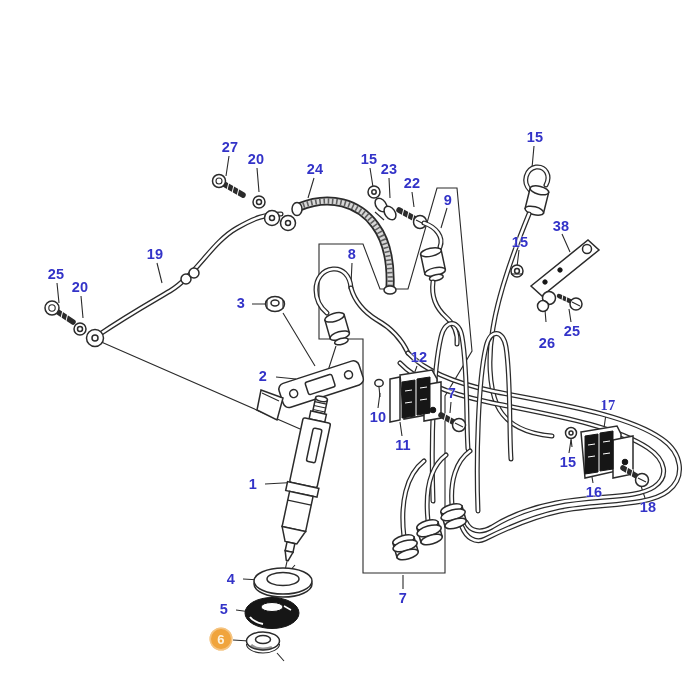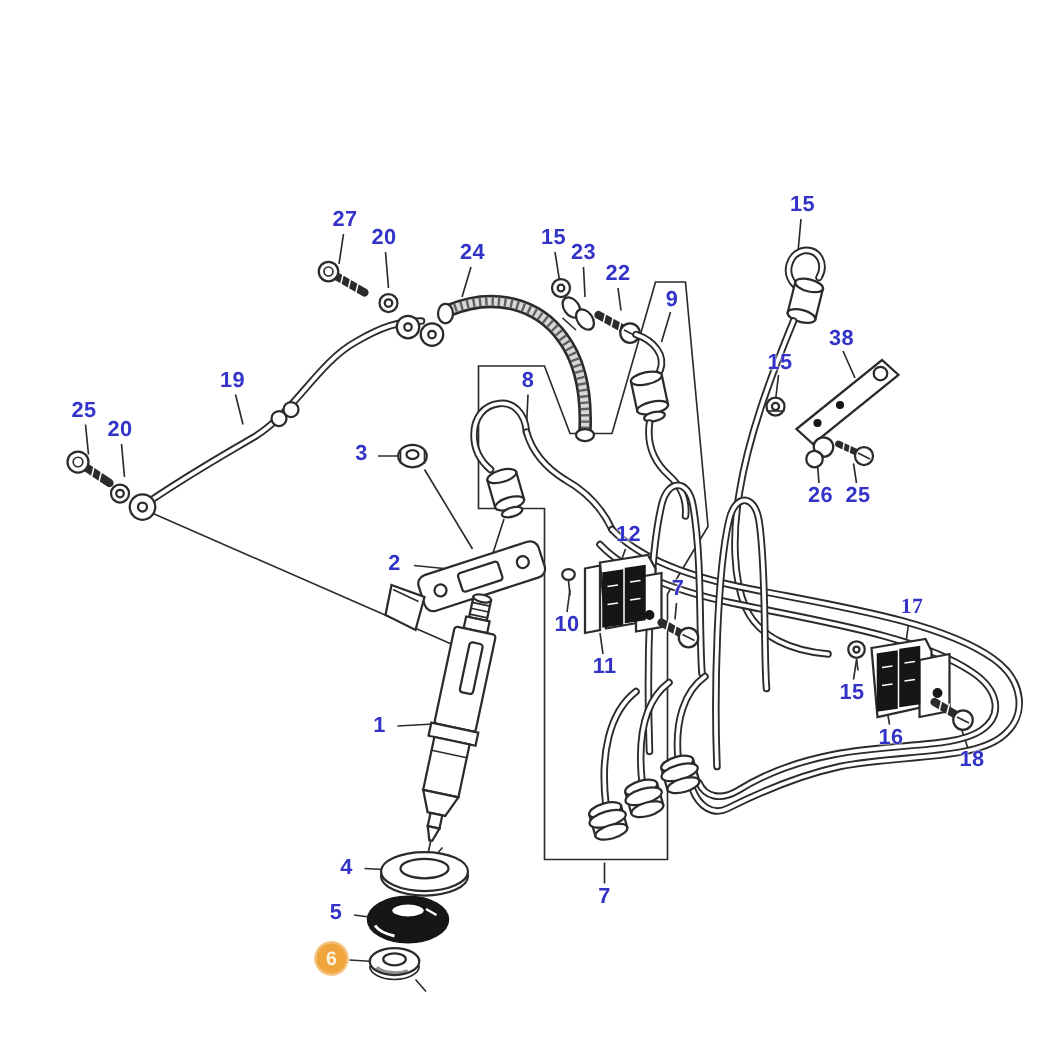--- a/index.html
+++ b/index.html
@@ -310,21 +310,21 @@
       <div class="callout" style="left: 230px; top: 106px;">27</div>
       <div class="callout" style="left: 256px; top: 118px;">20</div>
       <div class="callout" style="left: 315px; top: 128px;">24</div>
       <div class="callout" style="left: 369px; top: 118px;">15</div>
       <div class="callout" style="left: 389px; top: 128px; text-align: right;">23</div>
       <div class="callout" style="left: 412px; top: 142px;">22</div>
       <div class="callout" style="left: 448px; top: 159px;">9</div>
       <div class="callout" style="left: 535px; top: 96px;">15</div>
       <div class="callout" style="left: 561px; top: 185px;">38</div>
       <div class="callout" style="left: 520px; top: 201px;">15</div>
-      <div class="callout" style="left: 547px; top: 290px;">26</div>
+      <div class="callout" style="left: 547px; top: 302px;">26</div>
       <div class="callout" style="left: 572px; top: 290px;">25</div>
       <div class="callout" style="left: 155px; top: 213px;">19</div>
       <div class="callout" style="left: 56px; top: 233px;">25</div>
       <div class="callout" style="left: 80px; top: 246px;">20</div>
       <div class="callout" style="left: 241px; top: 262px;">3</div>
       <div class="callout" style="left: 352px; top: 213px;">8</div>
       <div class="callout" style="left: 263px; top: 335px;">2</div>
       <div class="callout" style="left: 419px; top: 316px;">12</div>
       <div class="callout" style="left: 378px; top: 376px;">10</div>
       <div class="callout" style="left: 403px; top: 404px;">11</div>

